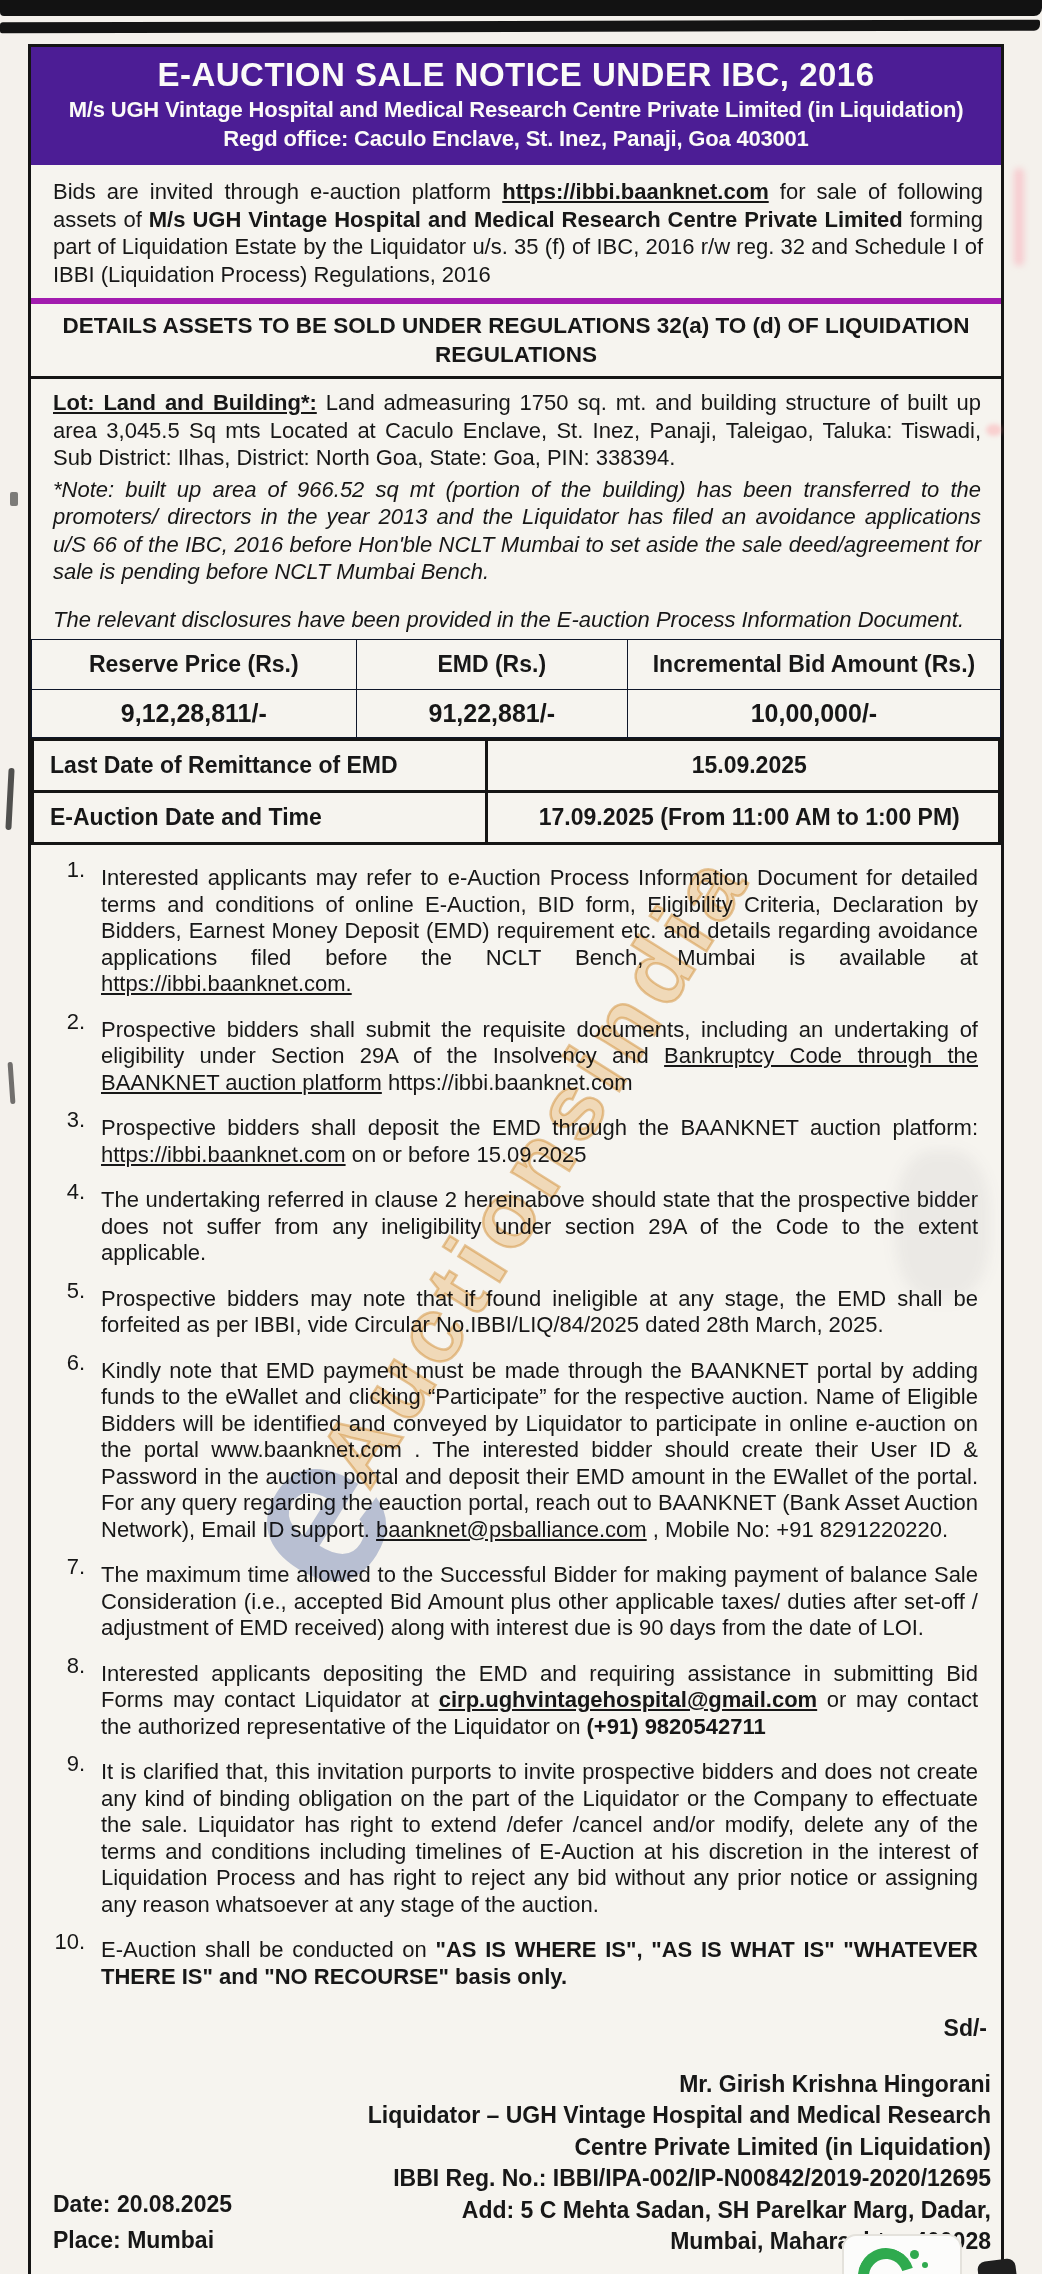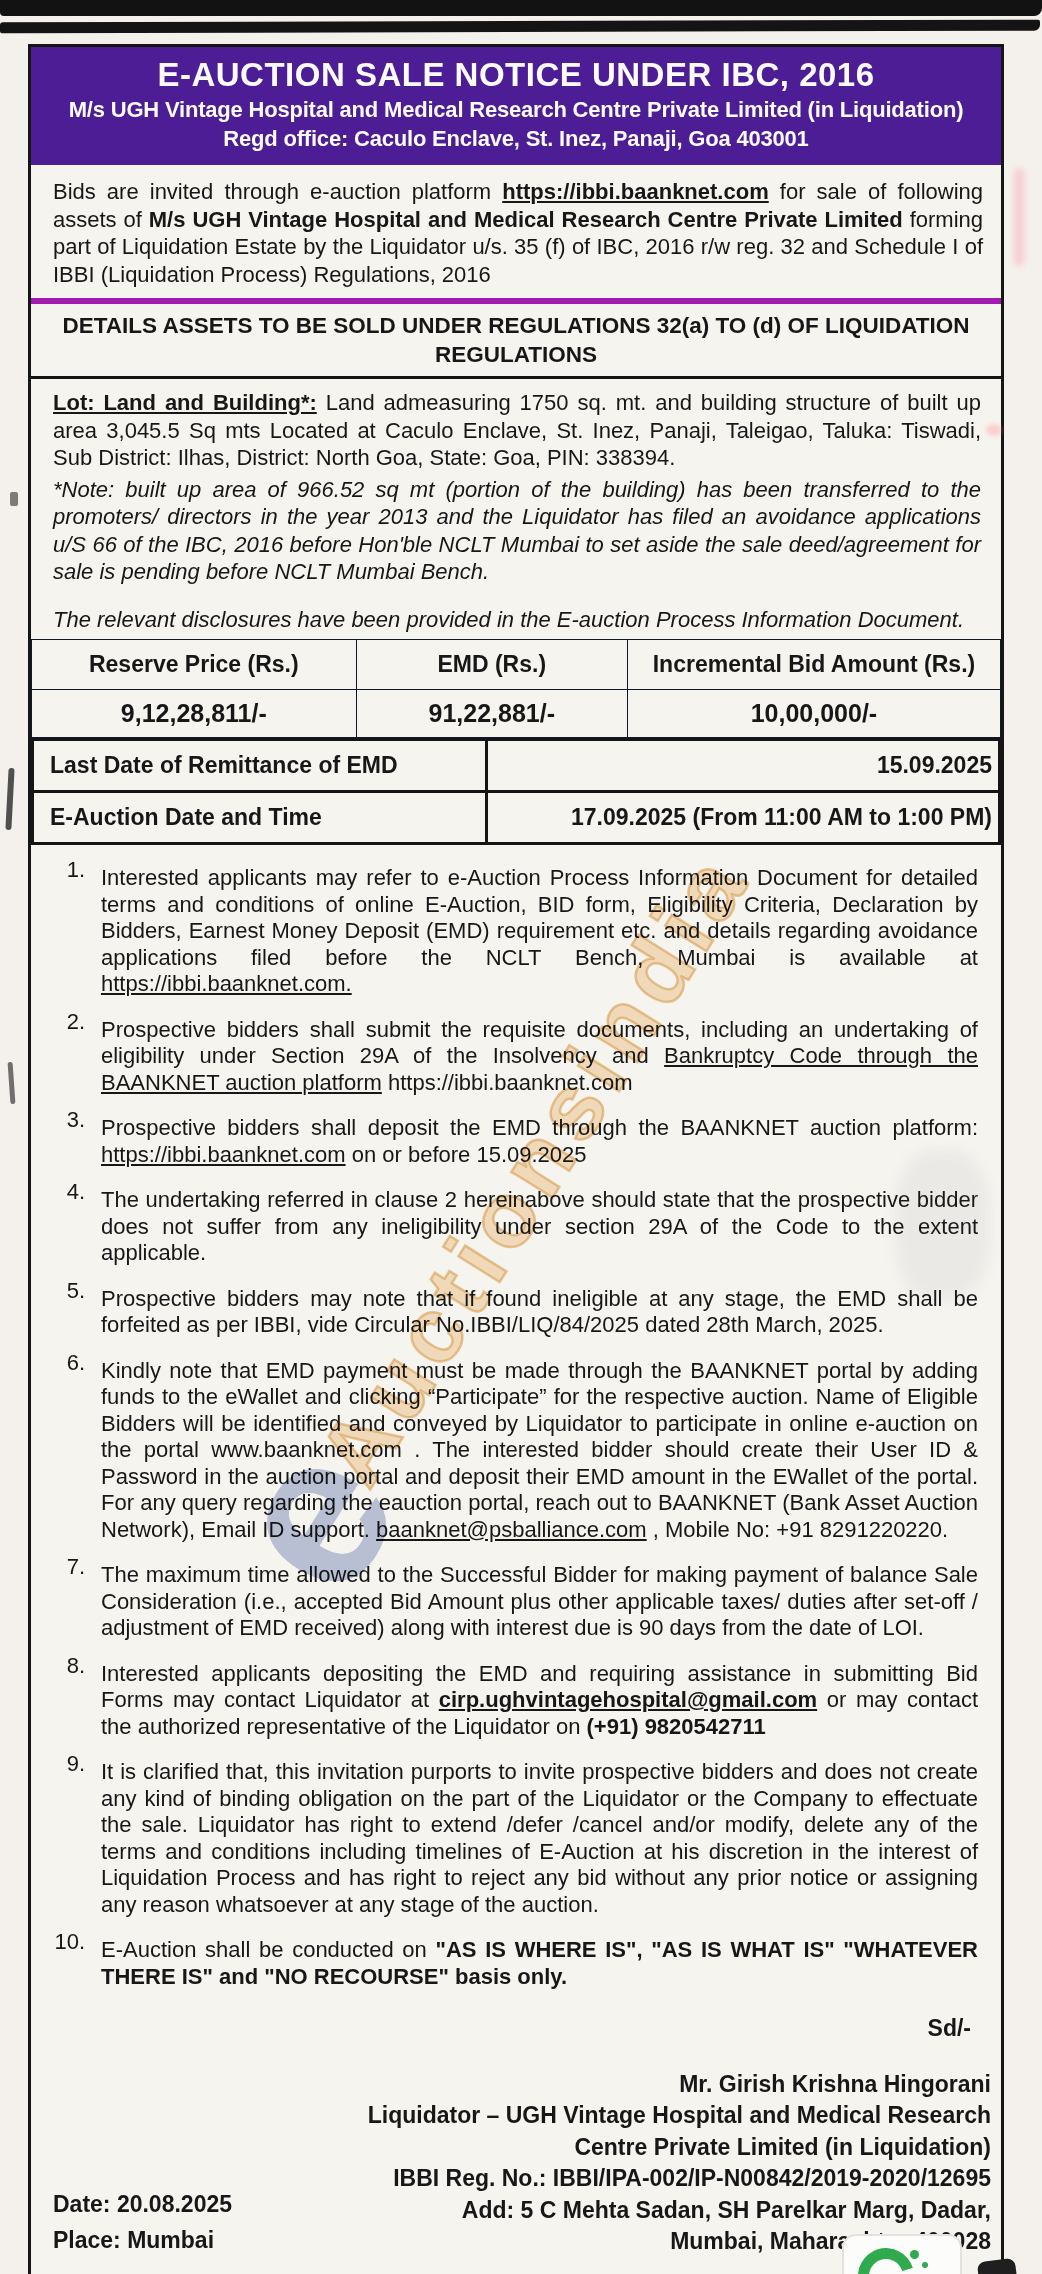--- a/index.html
+++ b/index.html
@@ -48,29 +48,29 @@
   .note{margin:4px 20px 0 22px;font-size:22px;line-height:27.5px;font-style:italic;text-align:justify;}
   .disc{margin:20px 20px 6px 22px;font-size:22px;line-height:27.5px;font-style:italic;text-align:justify;}
   table{width:100%;border-collapse:collapse;}
   .ptable{margin-top:6px;}
   .ptable th,.ptable td{border:1px solid #0f172a;text-align:center;}
   .ptable th{font-size:23px;padding:11px 4px;}
   .ptable td{font-size:25px;font-weight:700;padding:9px 4px;}
   .c1{width:33.5%;} .c2{width:28%;} .c3{width:38.5%;}
   .stable th,.stable td{border:3px solid #151515;font-size:23px;padding:11px 6px;}
   .stable th{width:47%;text-align:left;padding-left:16px;}
-  .stable td{text-align:right;font-weight:700;padding-left:18px;}
+  .stable td{text-align:center;font-weight:700;padding-left:18px;}
   .terms{margin:12px 0 0;padding:0 15px 0 12px;}
   .term{display:flex;margin-bottom:3px;}
   .tnum{flex:0 0 42px;text-align:right;padding-right:8px;font-size:22px;line-height:26.5px;}
   .ttext{flex:1;font-size:22px;line-height:26.5px;text-align:justify;margin:8px;}
   .sigrow{display:flex;justify-content:space-between;align-items:flex-end;padding:12px 10px 16px 22px;}
   .leftfoot{font-weight:700;font-size:23px;line-height:36px;white-space:nowrap;}
   .sig{text-align:right;font-weight:700;font-size:23px;line-height:31.5px;}
-  .sig .sd{margin:0 20px 24px 0;}
+  .sig .sd{margin:0 4px 24px 0;}
   .bottom-rule{margin:7px 46px 0 30px;height:3px;background:#161616;transform:rotate(-.6deg);}
   
   .watermark{
     position:absolute;left:292px;top:1512px;
     transform:rotate(-58deg);transform-origin:0 60%;
     white-space:nowrap;pointer-events:none;
     mix-blend-mode:multiply;z-index:4;
   }
   .wm-e{
     font-size:215px;font-weight:700;line-height:0;

